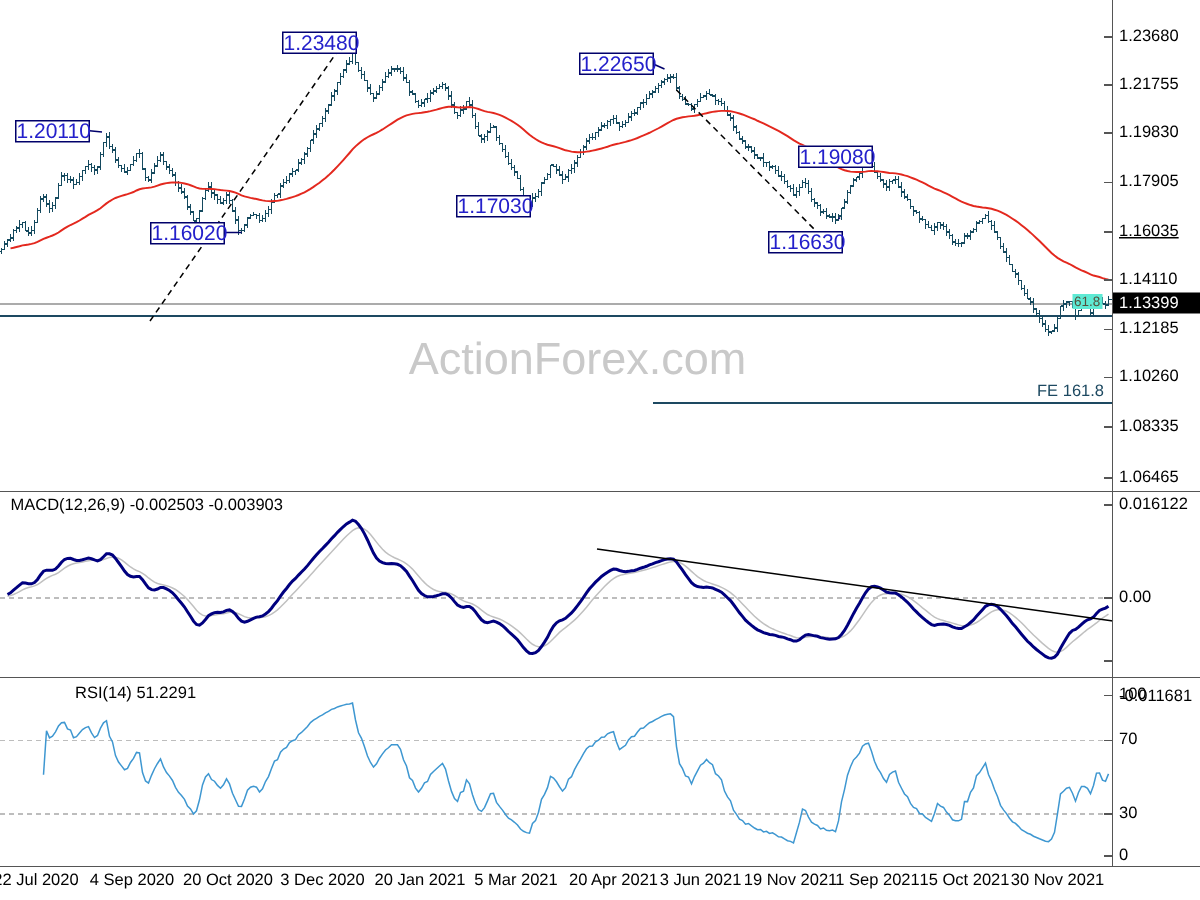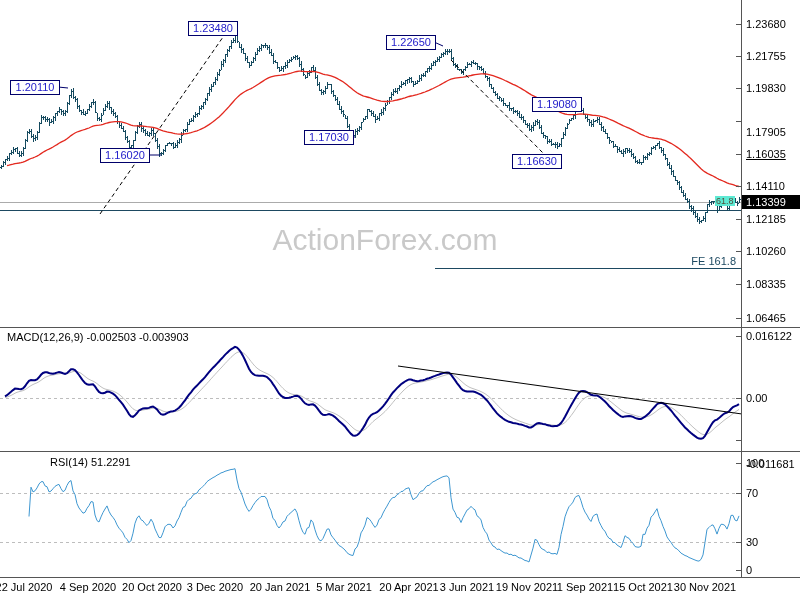--- a/index.html
+++ b/index.html
@@ -7,21 +7,21 @@
          font-family:"Liberation Sans",sans-serif;}
   #gfx{position:absolute;left:0;top:0;}
   .ovl{position:absolute;white-space:nowrap;}
   #header{left:6px;top:5px;font-size:11px;color:#101028;}
   #header .tri{font-size:8px;color:#222;margin-right:5px;vertical-align:1px;}
   #header .sym{margin-right:12px;}
   #watermark{left:385px;top:240px;transform:translate(-50%,-50%);font-size:30px;color:#c9c9c9;}
   .ylab{position:absolute;left:746px;font-size:11px;color:#000;transform:translateY(-50%);}
   .xlab{position:absolute;top:581px;font-size:11px;color:#000;transform:translateX(-50%);}
   .flag{position:absolute;width:48px;height:13px;border:1px solid #00006a;background:#fff;
-        color:#2420cb;font-size:11px;line-height:13px;text-align:center;z-index:4;}
+        color:#2420cb;font-size:14px;line-height:13px;text-align:center;z-index:4;}
   #ptag{left:742px;top:195px;width:56px;height:14px;background:#000;color:#fff;
         font-size:11px;line-height:14px;padding-left:4px;z-index:5;}
   #felab{left:664px;top:255px;width:72px;text-align:right;font-size:11px;color:#1d4961;}
   #retlab{left:715px;top:196px;font-size:9px;color:#55503c;background:#5eead4;padding:0 1px;z-index:3;}
   #macdlab{left:7px;top:331px;font-size:11px;color:#000;}
   #rsilab{left:7px;top:456px;font-size:11px;color:#000;margin-left:43px;}
 </style>
 </head>
 <body>
 
@@ -79,21 +79,21 @@
 
   <div class="ovl" id="felab">FE 161.8</div>
   <div class="ovl" id="retlab">61.8</div>
 
   <div class="ovl" id="ptag">1.13399</div>
 
   <div id="ylabels-main">
       <div class="ylab" style="top: 24px;">1.23680</div>
       <div class="ylab" style="top: 56px;">1.21755</div>
       <div class="ylab" style="top: 88px;">1.19830</div>
-      <div class="ylab" style="top: 132px;">1.17905</div>
+      <div class="ylab" style="top: 121px;">1.17905</div>
       <div class="ylab" style="top: 154px; text-decoration: underline;">1.16035</div>
       <div class="ylab" style="top: 186px;">1.14110</div>
       <div class="ylab" style="top: 219px;">1.12185</div>
       <div class="ylab" style="top: 251px;">1.10260</div>
       <div class="ylab" style="top: 284px;">1.08335</div>
       <div class="ylab" style="top: 318px;">1.06465</div>
     </div>
   <div id="ylabels-macd">
       <div class="ylab" style="top: 336px;">0.016122</div>
       <div class="ylab" style="top: 398px;">0.00</div>

